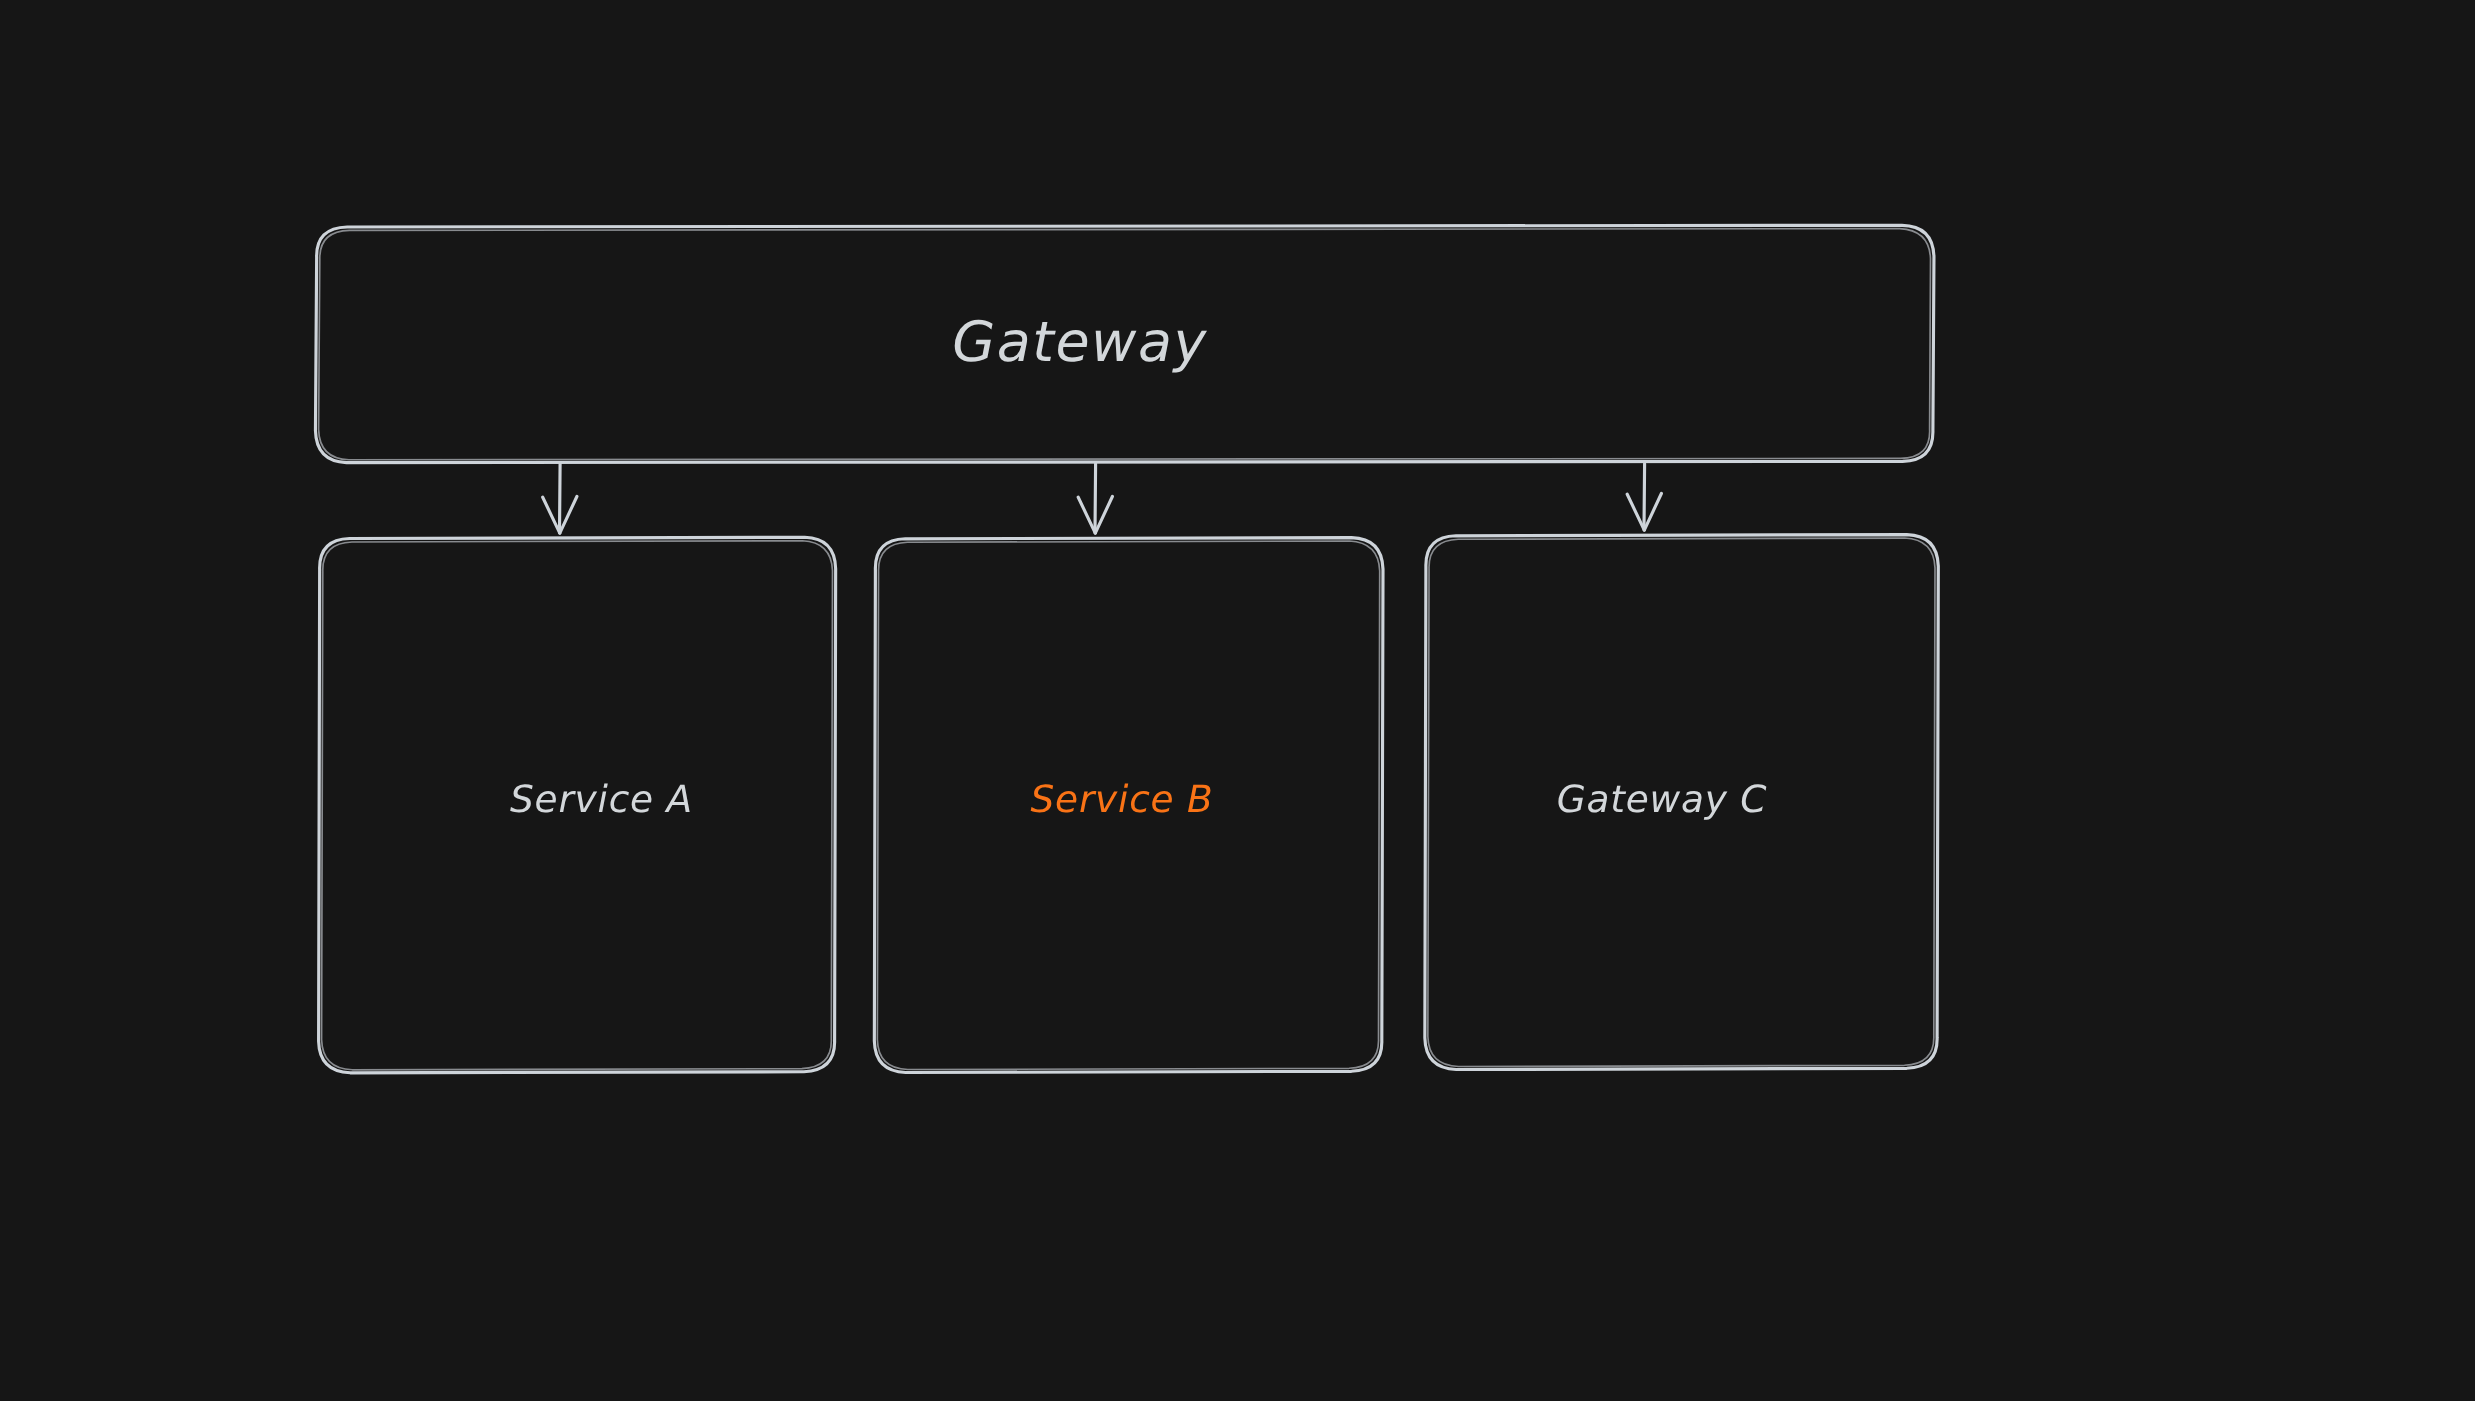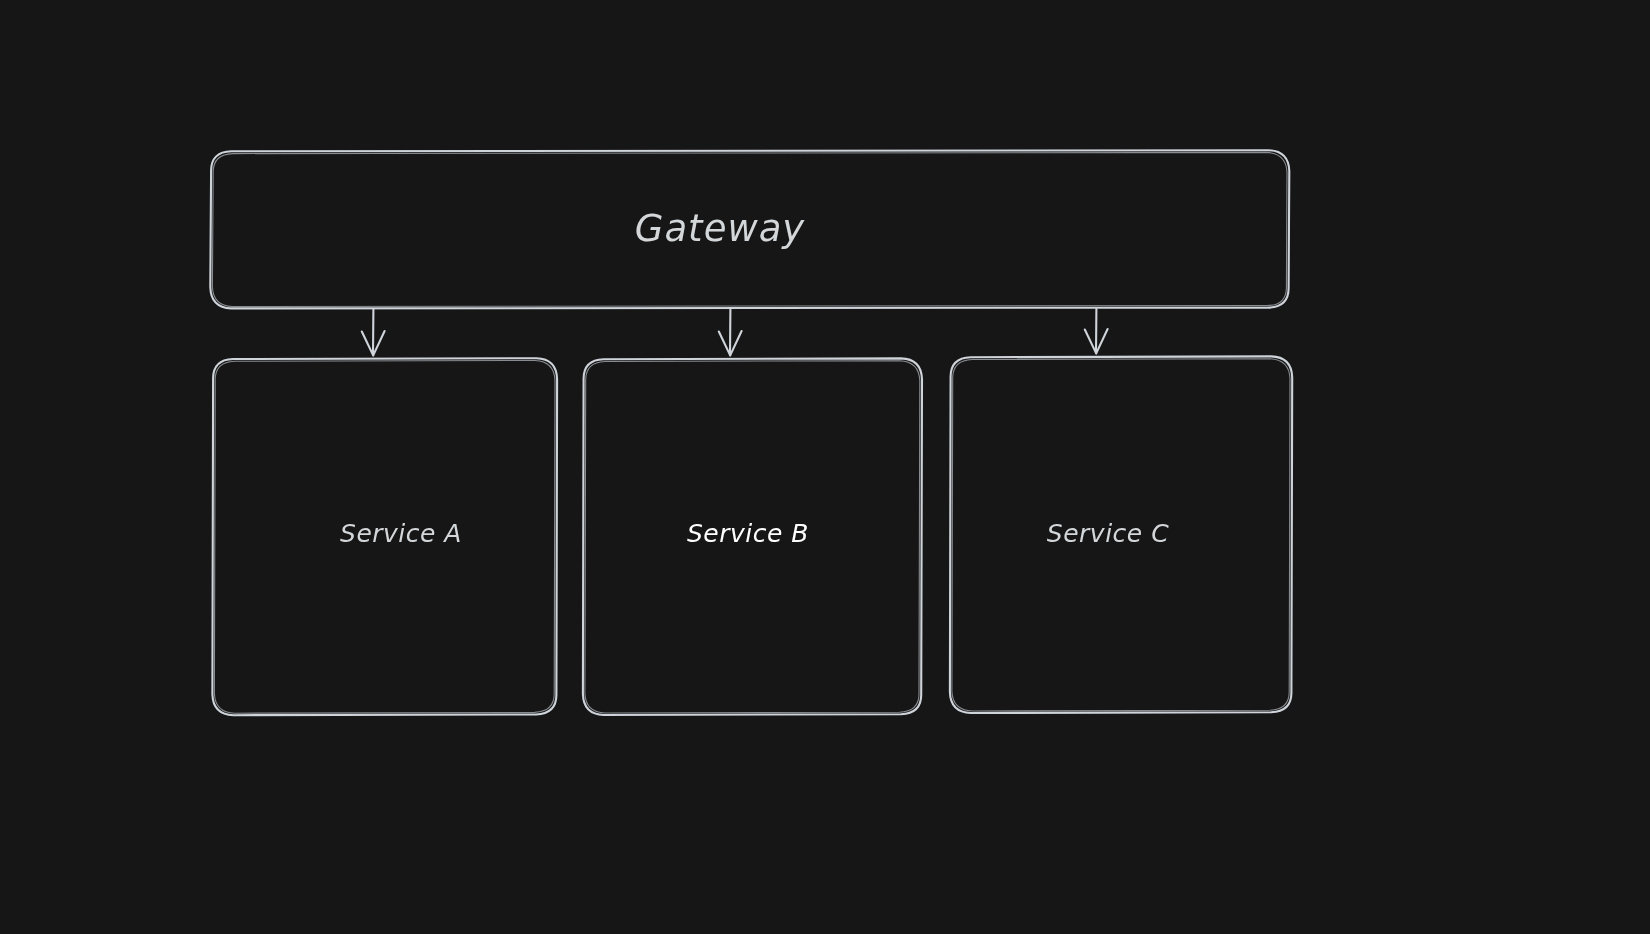--- a/index.html
+++ b/index.html
@@ -117,17 +117,17 @@
         <path d="M1107.6,329.0 L1096.2,353.4"></path>
       </g>
 
     </g>
   </svg>
 
   <div class="node-label label-gateway" style="left: 720px; top: 228px; color: rgb(211, 215, 218);">Gateway</div>
 
   <div class="node-label label-service" style="left: 381px; top: 533px; color: rgb(211, 215, 218); margin-left: 20px;">Service A</div>
 
-  <div class="node-label label-service" style="left: 748px; top: 533px; color: #ffffff;">Service B</div>
+  <div class="node-label label-service" style="left: 748px; top: 533px; color: #f97316;">Service B</div>
 
-  <div class="node-label label-service" style="left: 1108px; top: 533px; color: rgb(211, 215, 218);">Service C</div>
+  <div class="node-label label-service" style="left: 1108px; top: 533px; color: rgb(211, 215, 218);">Gateway C</div>
 
 </div>
 
 </body></html>

